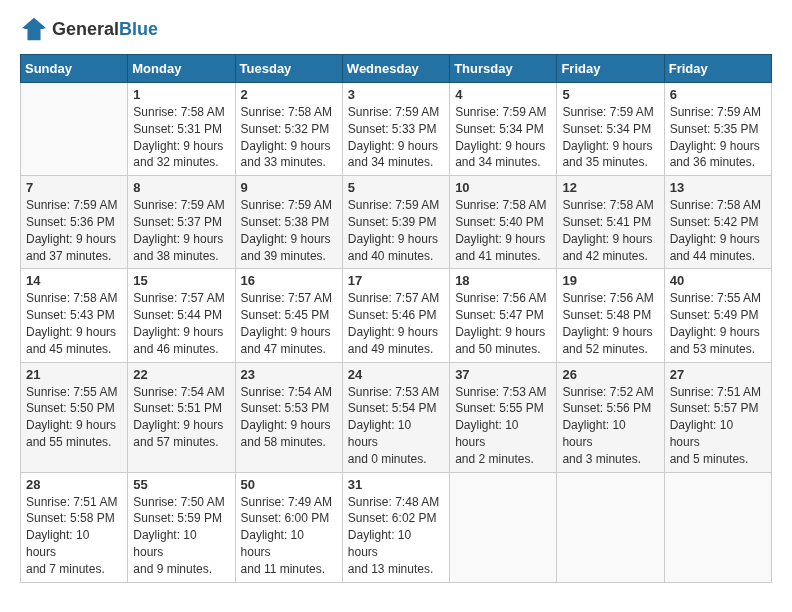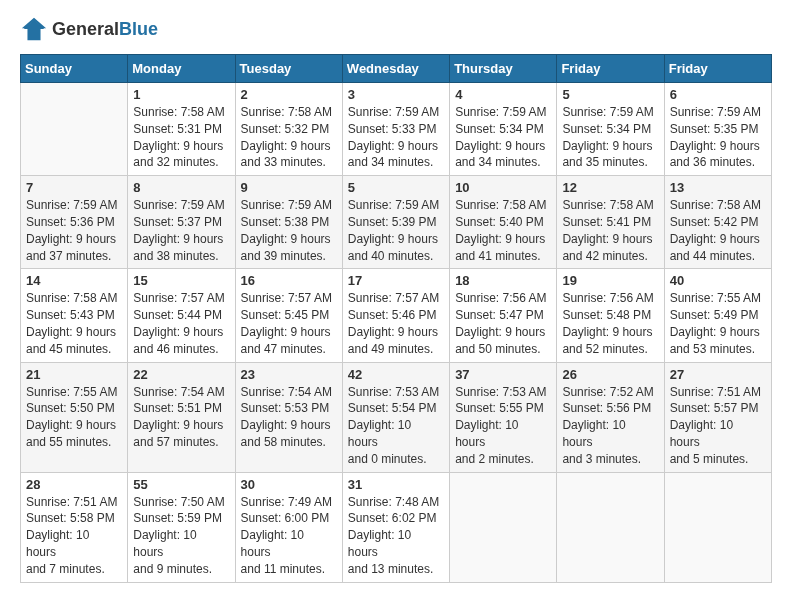--- a/index.html
+++ b/index.html
@@ -213,21 +213,21 @@
         </td>
         <td>
           <span class="day-number">22</span>
           <div class="day-info">Sunrise: 7:54 AM<br>Sunset: 5:51 PM<br>Daylight: 9 hours<br>and 57 minutes.</div>
         </td>
         <td>
           <span class="day-number">23</span>
           <div class="day-info">Sunrise: 7:54 AM<br>Sunset: 5:53 PM<br>Daylight: 9 hours<br>and 58 minutes.</div>
         </td>
         <td>
-          <span class="day-number">42</span>
+          <span class="day-number">24</span>
           <div class="day-info">Sunrise: 7:53 AM<br>Sunset: 5:54 PM<br>Daylight: 10 hours<br>and 0 minutes.</div>
         </td>
         <td>
           <span class="day-number">37</span>
           <div class="day-info">Sunrise: 7:53 AM<br>Sunset: 5:55 PM<br>Daylight: 10 hours<br>and 2 minutes.</div>
         </td>
         <td>
           <span class="day-number">26</span>
           <div class="day-info">Sunrise: 7:52 AM<br>Sunset: 5:56 PM<br>Daylight: 10 hours<br>and 3 minutes.</div>
         </td>
@@ -239,21 +239,21 @@
       <tr>
         <td>
           <span class="day-number">28</span>
           <div class="day-info">Sunrise: 7:51 AM<br>Sunset: 5:58 PM<br>Daylight: 10 hours<br>and 7 minutes.</div>
         </td>
         <td>
           <span class="day-number">55</span>
           <div class="day-info">Sunrise: 7:50 AM<br>Sunset: 5:59 PM<br>Daylight: 10 hours<br>and 9 minutes.</div>
         </td>
         <td>
-          <span class="day-number">30</span>
+          <span class="day-number">50</span>
           <div class="day-info">Sunrise: 7:49 AM<br>Sunset: 6:00 PM<br>Daylight: 10 hours<br>and 11 minutes.</div>
         </td>
         <td>
           <span class="day-number">31</span>
           <div class="day-info">Sunrise: 7:48 AM<br>Sunset: 6:02 PM<br>Daylight: 10 hours<br>and 13 minutes.</div>
         </td>
         <td class="empty-cell"></td>
         <td class="empty-cell"></td>
         <td class="empty-cell"></td>
       </tr>

